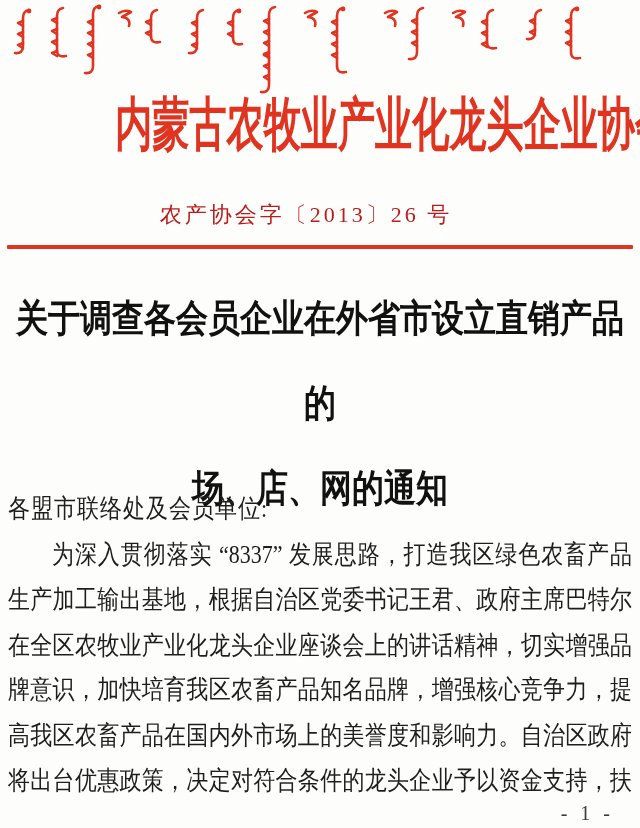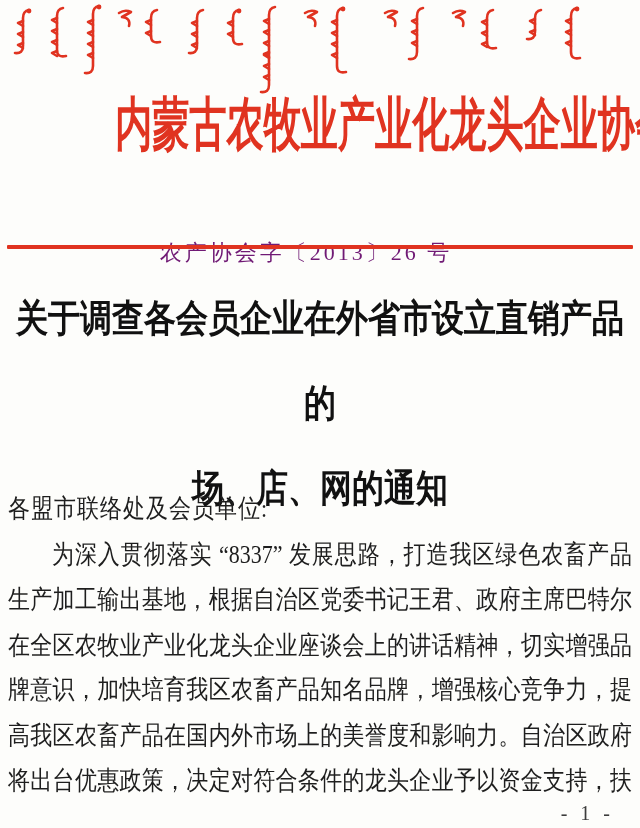--- a/index.html
+++ b/index.html
@@ -25,21 +25,21 @@
   .org-title {
     position: absolute; top: 86px; left: 0; width: 640px;
     line-height: 78px; font-size: 58px; font-weight: bold;
     color: var(--accent); text-align: center; white-space: nowrap;
     transform: scaleX(0.64); transform-origin: 50% 50%;
     letter-spacing: 0px;
   }
   .doc-number {
     position: absolute; top: 198px; left: 0; width: 612px;
     line-height: 34px; font-size: 22px; text-align: center;
-    letter-spacing: 3px; color: #701a75; margin-top: 38px;
+    letter-spacing: 3px; color: #b91c1c;
   }
   .red-rule {
     position: absolute; top: 245px; left: 7px; right: 7px; height: 4px;
     background: var(--accent); border-radius: 1px;
   }
   
   .doc-title {
     position: absolute; top: 276px; left: 8px; right: 8px;
     font-size: 32px; font-weight: bold; text-align: center;
     line-height: 72px; color: #111;

